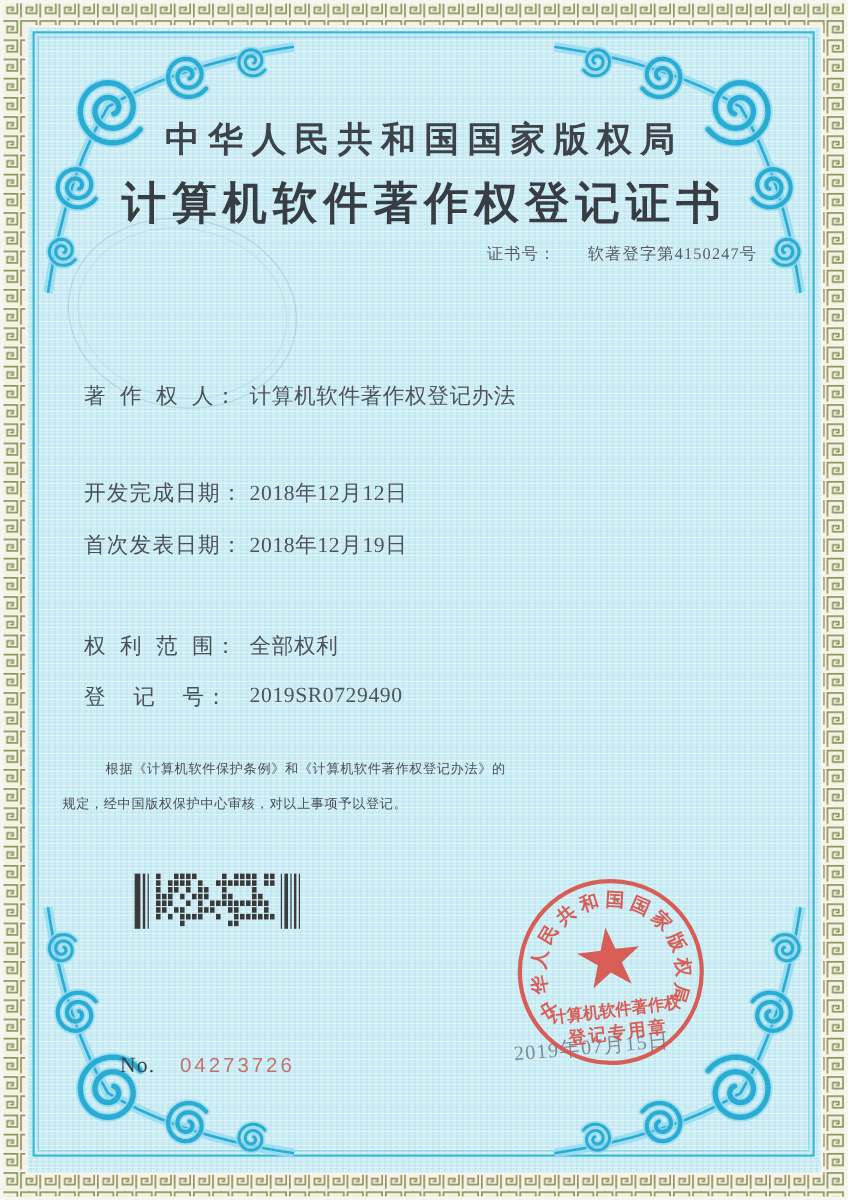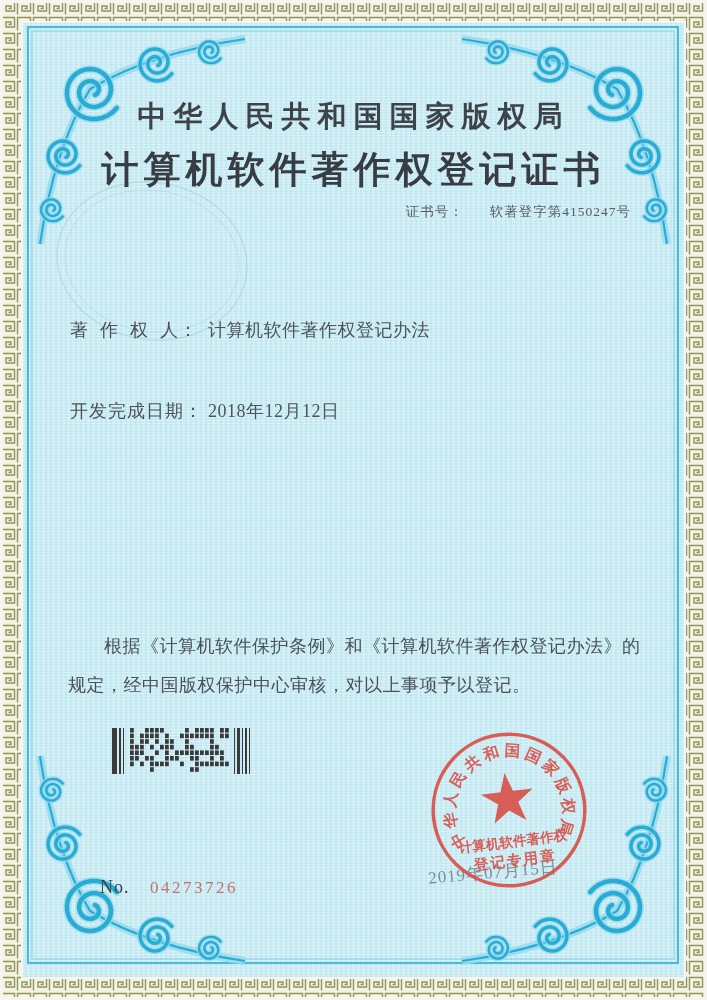--- a/index.html
+++ b/index.html
@@ -16,32 +16,32 @@
     font-size:29px;font-weight:bold;letter-spacing:7px;color:#3e434a;z-index:2;}
   .cert-title{position:absolute;top:145px;left:0;width:100%;text-align:center;
     font-size:37px;font-weight:bold;letter-spacing:5px;color:#383d44;z-index:2;}
   .certno{position:absolute;top:203px;right:76px;font-size:13.5px;color:#575c63;
     letter-spacing:1px;z-index:2;}
   .certno .certno-num{margin-left:26px;}
   .row{position:absolute;left:70px;font-size:18px;color:#4a4f56;z-index:2;}
   .row .lbl{white-space:pre;letter-spacing:1px;}
   .row .val{position:absolute;left:138px;top:0;white-space:pre;color:#4d535a;letter-spacing:.5px;}
   .row .val2{position:absolute;left:138px;top:26px;color:#4d535a;}
-  .statement{position:absolute;left:68px;top:633px;width:580px;font-size:18px;
+  .statement{position:absolute;left:52px;top:633px;width:580px;font-size:11px;
     color:#4a5056;z-index:2;line-height:1.5;letter-spacing:.5px;}
   .statement .l1{text-indent:36px;}
   .statement .l2{margin-top:12px;}
   #barcode-svg{position:absolute;left:112px;top:726px;z-index:2;}
   .seal-date{position:absolute;left:428px;top:861px;font-size:17px;color:#7e8b97;
     transform:rotate(-5deg);letter-spacing:1px;z-index:2;}
   #seal-svg{position:absolute;left:413px;top:714px;z-index:3;opacity:.9;}
   .serial{position:absolute;left:100px;top:877px;z-index:2;font-size:18px;}
   .serial .no{color:#3c4147;letter-spacing:1px;margin-top:40px;}
   .serial .num{color:#c4716e;margin-left:16px;letter-spacing:2.5px;
-    font-family:Liberation Serif, serif;font-size:17px;}
+    font-family:Liberation Sans, sans-serif;font-size:17px;}
   .emboss{position:absolute;left:56px;top:182px;width:190px;height:156px;
     border:1px solid rgba(120,155,168,.30);border-radius:50%;transform:rotate(10deg);z-index:1;}
   .emboss::after{content:"";position:absolute;left:7px;top:7px;right:7px;bottom:7px;
     border:1px solid rgba(120,155,168,.16);border-radius:50%;}
 </style>
 </head>
 <body>
 
 <div class="page">
 
@@ -129,20 +129,32 @@
     <span>证书号：</span><span class="certno-num">软著登字第4150247号</span>
   </div>
 
   <div class="row" style="top:318px">
     <span class="lbl">著  作  权  人：</span>
     <span class="val">计算机软件著作权登记办法</span>
   </div>
   <div class="row" style="top:399px">
     <span class="lbl">开发完成日期：</span>
     <span class="val">2018年12月12日</span>
+  </div>
+  <div class="row" style="top:442px">
+    <span class="lbl">首次发表日期：</span>
+    <span class="val">2018年12月19日</span>
+  </div>
+  <div class="row" style="top:526px">
+    <span class="lbl">权  利  范  围：</span>
+    <span class="val">全部权利</span>
+  </div>
+  <div class="row" style="top:569px">
+    <span class="lbl">登    记    号：</span>
+    <span class="val">2019SR0729490</span>
   </div>
 
   <div class="statement">
     <div class="l1">根据《计算机软件保护条例》和《计算机软件著作权登记办法》的</div>
     <div class="l2">规定，经中国版权保护中心审核，对以上事项予以登记。</div>
   </div>
 
   <svg id="barcode-svg" width="154" height="50">
       <rect x="0" y="2" width="5" height="46" fill="#3a3a3a"></rect>
       <rect x="7" y="2" width="2" height="46" fill="#3a3a3a"></rect>

